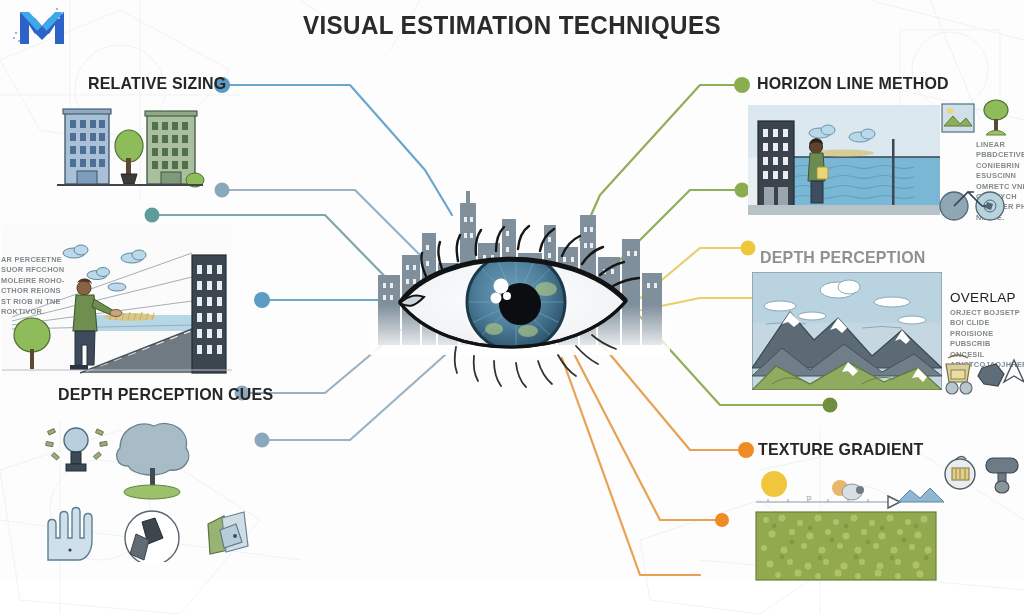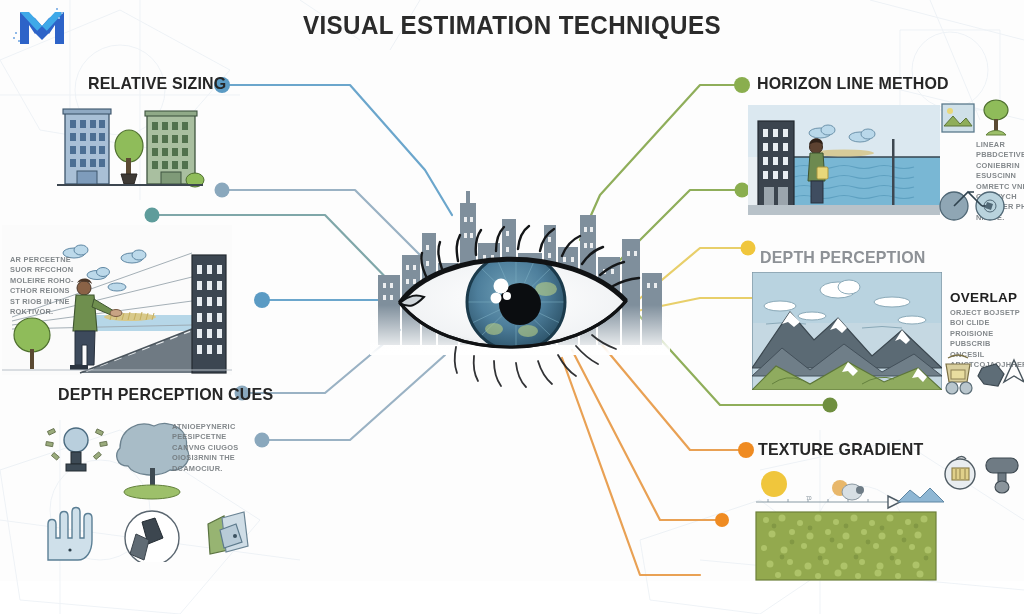--- a/index.html
+++ b/index.html
@@ -35,21 +35,21 @@
   .heading.gray { color:#8d9196; }
 
   
   .blurb {
     position:absolute; font-size:7.4px; line-height:10.4px; color:#6e7478;
     font-weight:bold; letter-spacing:.25px; white-space:pre-line;
     text-transform:uppercase; font-family:"Liberation Sans", sans-serif;
     opacity:.85;
   }
   .sublabel {
-    position:absolute; font-size:13.5px; font-weight:bold; color:#1f1f1f;
+    position:absolute; font-size:13.5px; font-weight:normal; color:#1f1f1f;
     letter-spacing:.3px;
   }
 
   
   .links { position:absolute; inset:0; width:1024px; height:614px; pointer-events:none; }
 
   
   .panel { position:absolute; overflow:hidden; }
   .panel svg { display:block; }
 
@@ -413,21 +413,21 @@
         <path d="M73 106 L93 106 L92 140 L85 140 L85 120 L80 120 L80 140 L73 140 Z" fill="#3d4a5c" stroke="#27303c" stroke-width="1"></path>
         <path d="M68 140 L86 140 L86 145 L68 145 Z" fill="#2b3440"></path>
       </g>
 
       <ellipse cx="30" cy="110" rx="18" ry="17" fill="#8fbc5a" stroke="#4e6f2e" stroke-width="1.2"></ellipse>
       <rect x="28" y="124" width="4" height="20" fill="#5b4a33"></rect>
       <line x1="0" y1="145" x2="230" y2="145" stroke="#b8c0c7" stroke-width="1.2"></line>
     </svg>
   </div>
 
-  <div class="blurb" style="left:10px; top:255px; width:78px;">AR PERCEETNE
+  <div class="blurb" style="left:1px; top:255px; width:78px;">AR PERCEETNE
 SUOR RFCCHON
 MOLEIRE ROHO-
 CTHOR REIONS
 ST RIOB IN TNE
 ROKTIVOR.</div>
 
   <div class="heading" style="left:58px; top:385px;">DEPTH PERCEPTION CUES</div>
 
   <div class="panel" style="left:22px; top:412px; width:240px; height:150px;">
     <svg viewBox="0 0 240 150" width="240" height="150">
@@ -465,25 +465,20 @@
 
       <g>
         <path d="M186 112 L202 104 L206 138 L188 142 Z" fill="#97b472" stroke="#5a7340" stroke-width="1.2"></path>
         <path d="M200 106 L222 100 L226 134 L204 140 Z" fill="#cfdde6" stroke="#6a8494" stroke-width="1.2"></path>
         <path d="M198 118 L214 112 L220 130 L202 136 Z" fill="#b8cbd8" stroke="#5d7a8c" stroke-width="1.2"></path>
         <circle cx="213" cy="124" r="2" fill="#3c5260"></circle>
       </g>
     </svg>
   </div>
 
-  <div class="blurb" style="left:172px; top:422px; width:84px;">ATNIOEPYNERIC
-PEESIPCETNE
-CANVNG CIUGOS
-OIOSI3RNIN THE
-DCAMOCIUR.</div>
 
   <div class="heading" style="left:757px; top:74px;">HORIZON LINE METHOD</div>
 
   <div class="panel" style="left:748px; top:105px; width:192px; height:110px;">
     <svg viewBox="0 0 192 110" width="192" height="110">
       <rect x="0" y="0" width="192" height="110" fill="#e8eef2"></rect>
       <rect x="0" y="0" width="192" height="52" fill="#dbe8f0"></rect>
 
       <g fill="#b9d8ea" stroke="#6d93ab" stroke-width="1">
         <ellipse cx="72" cy="28" rx="11" ry="5"></ellipse>

